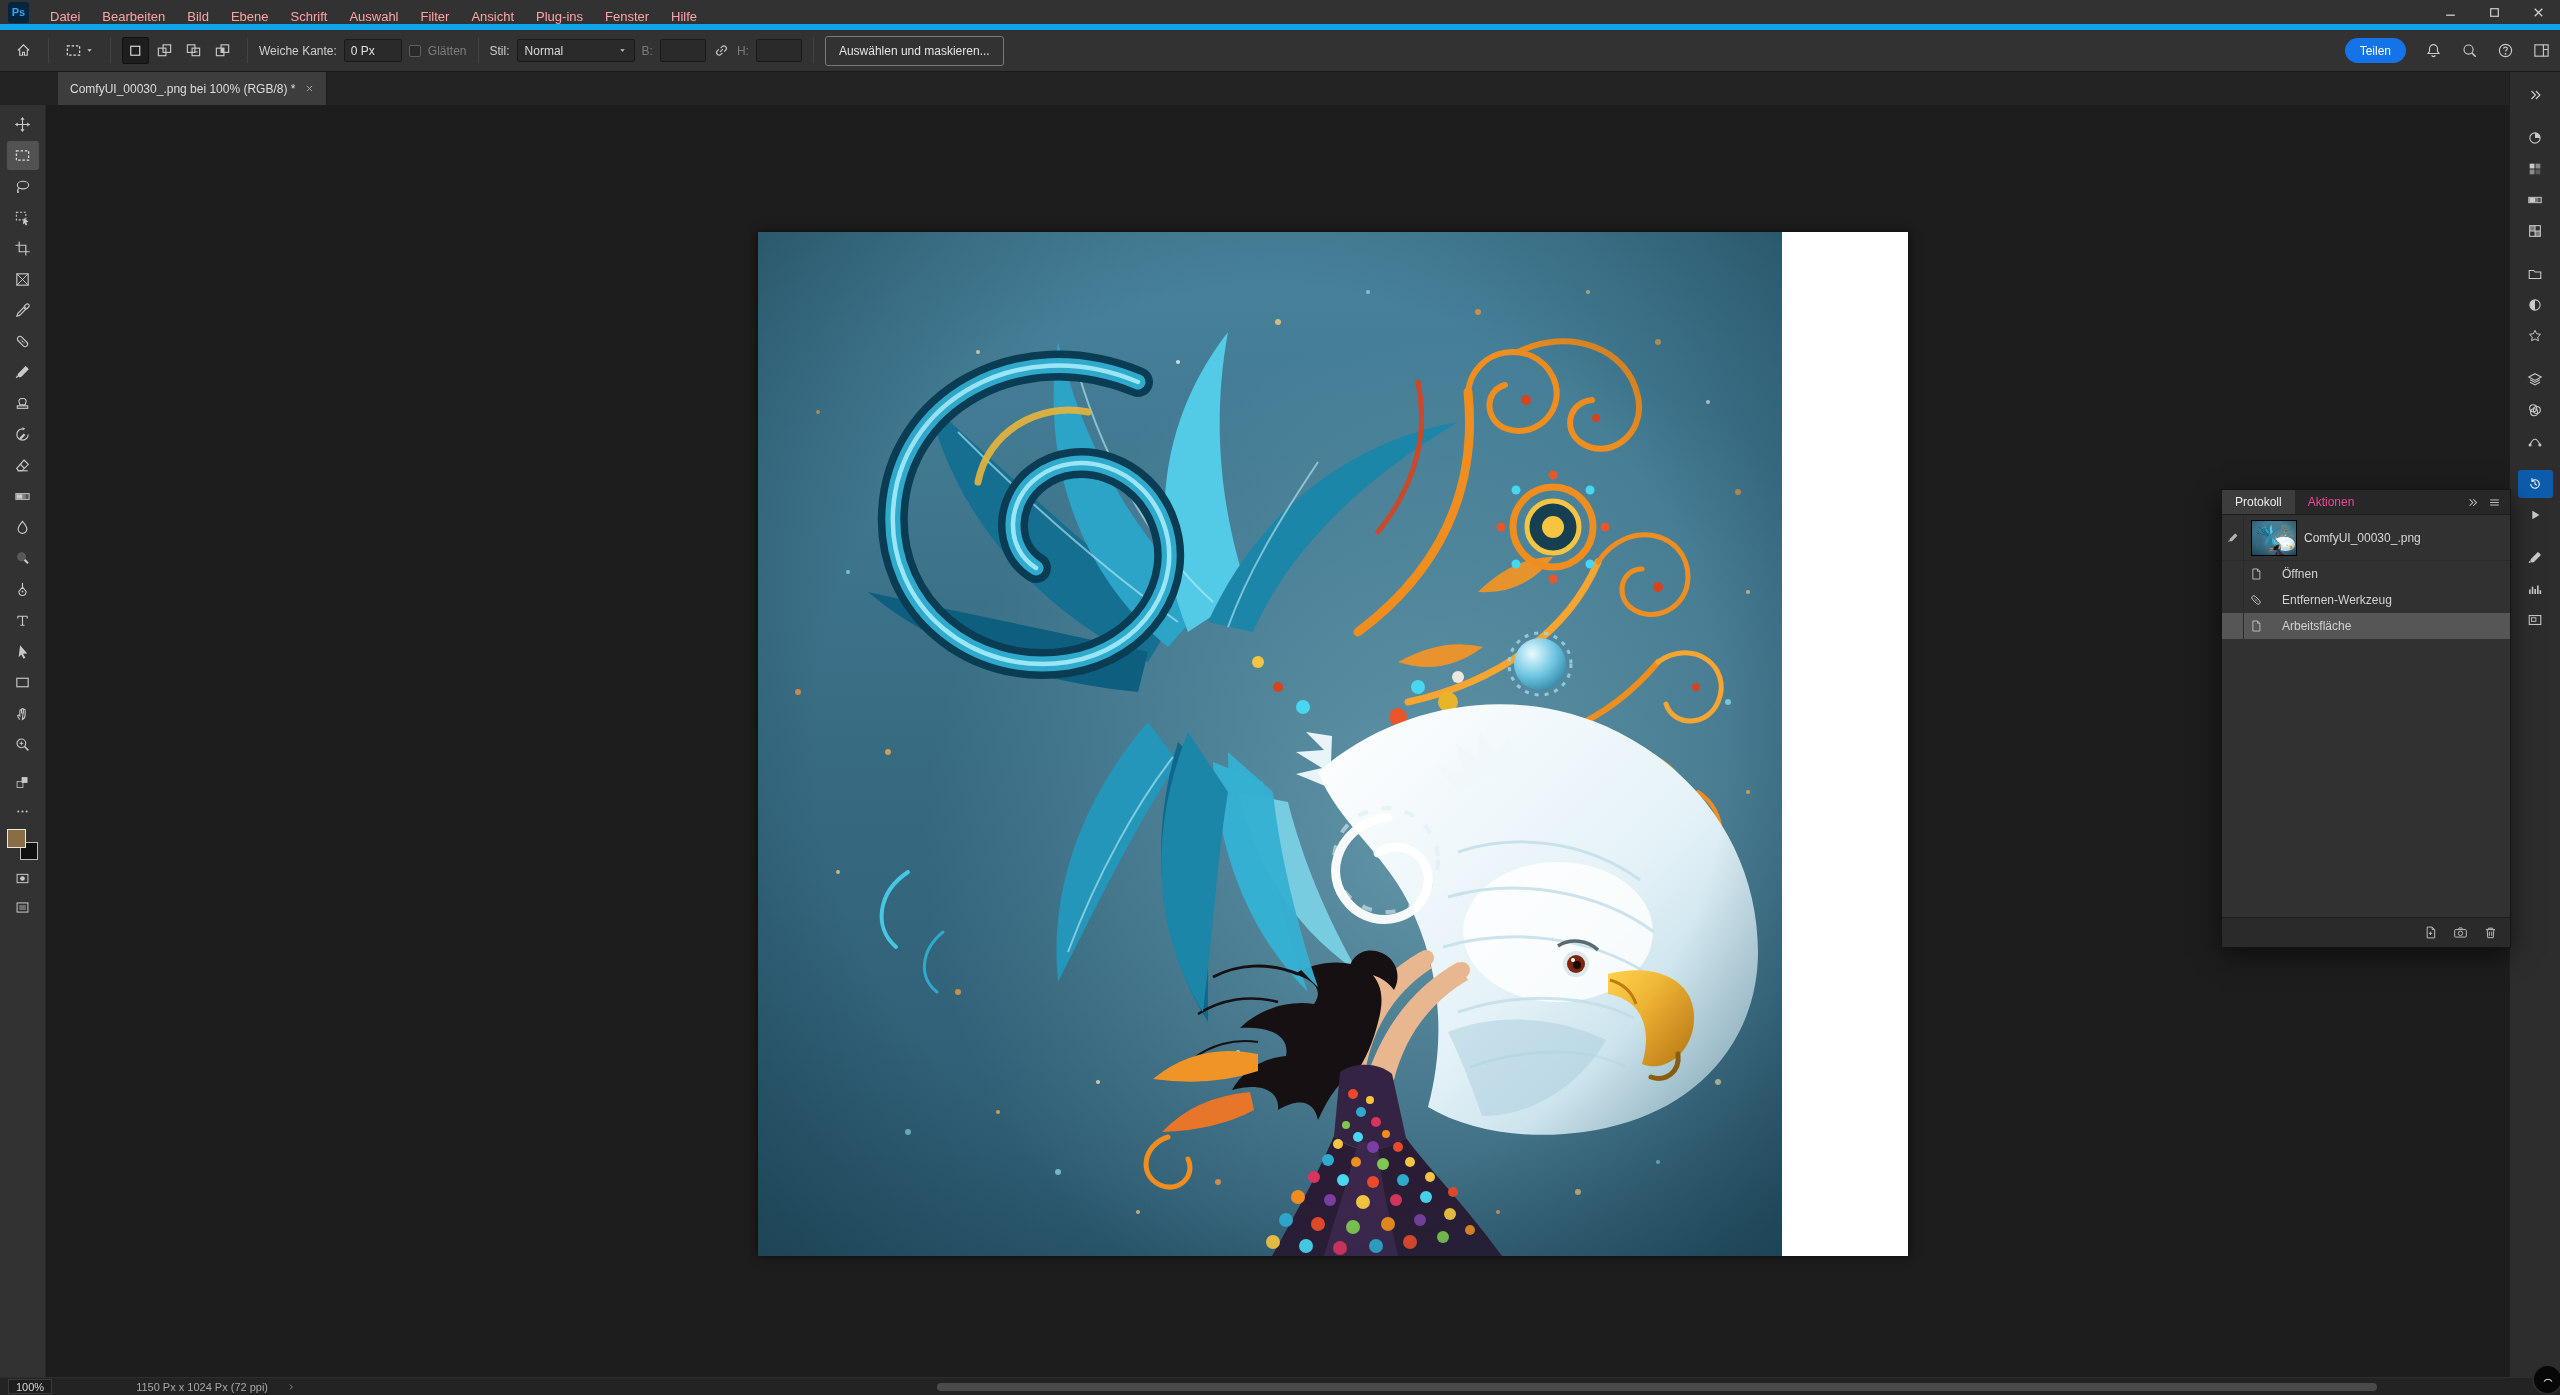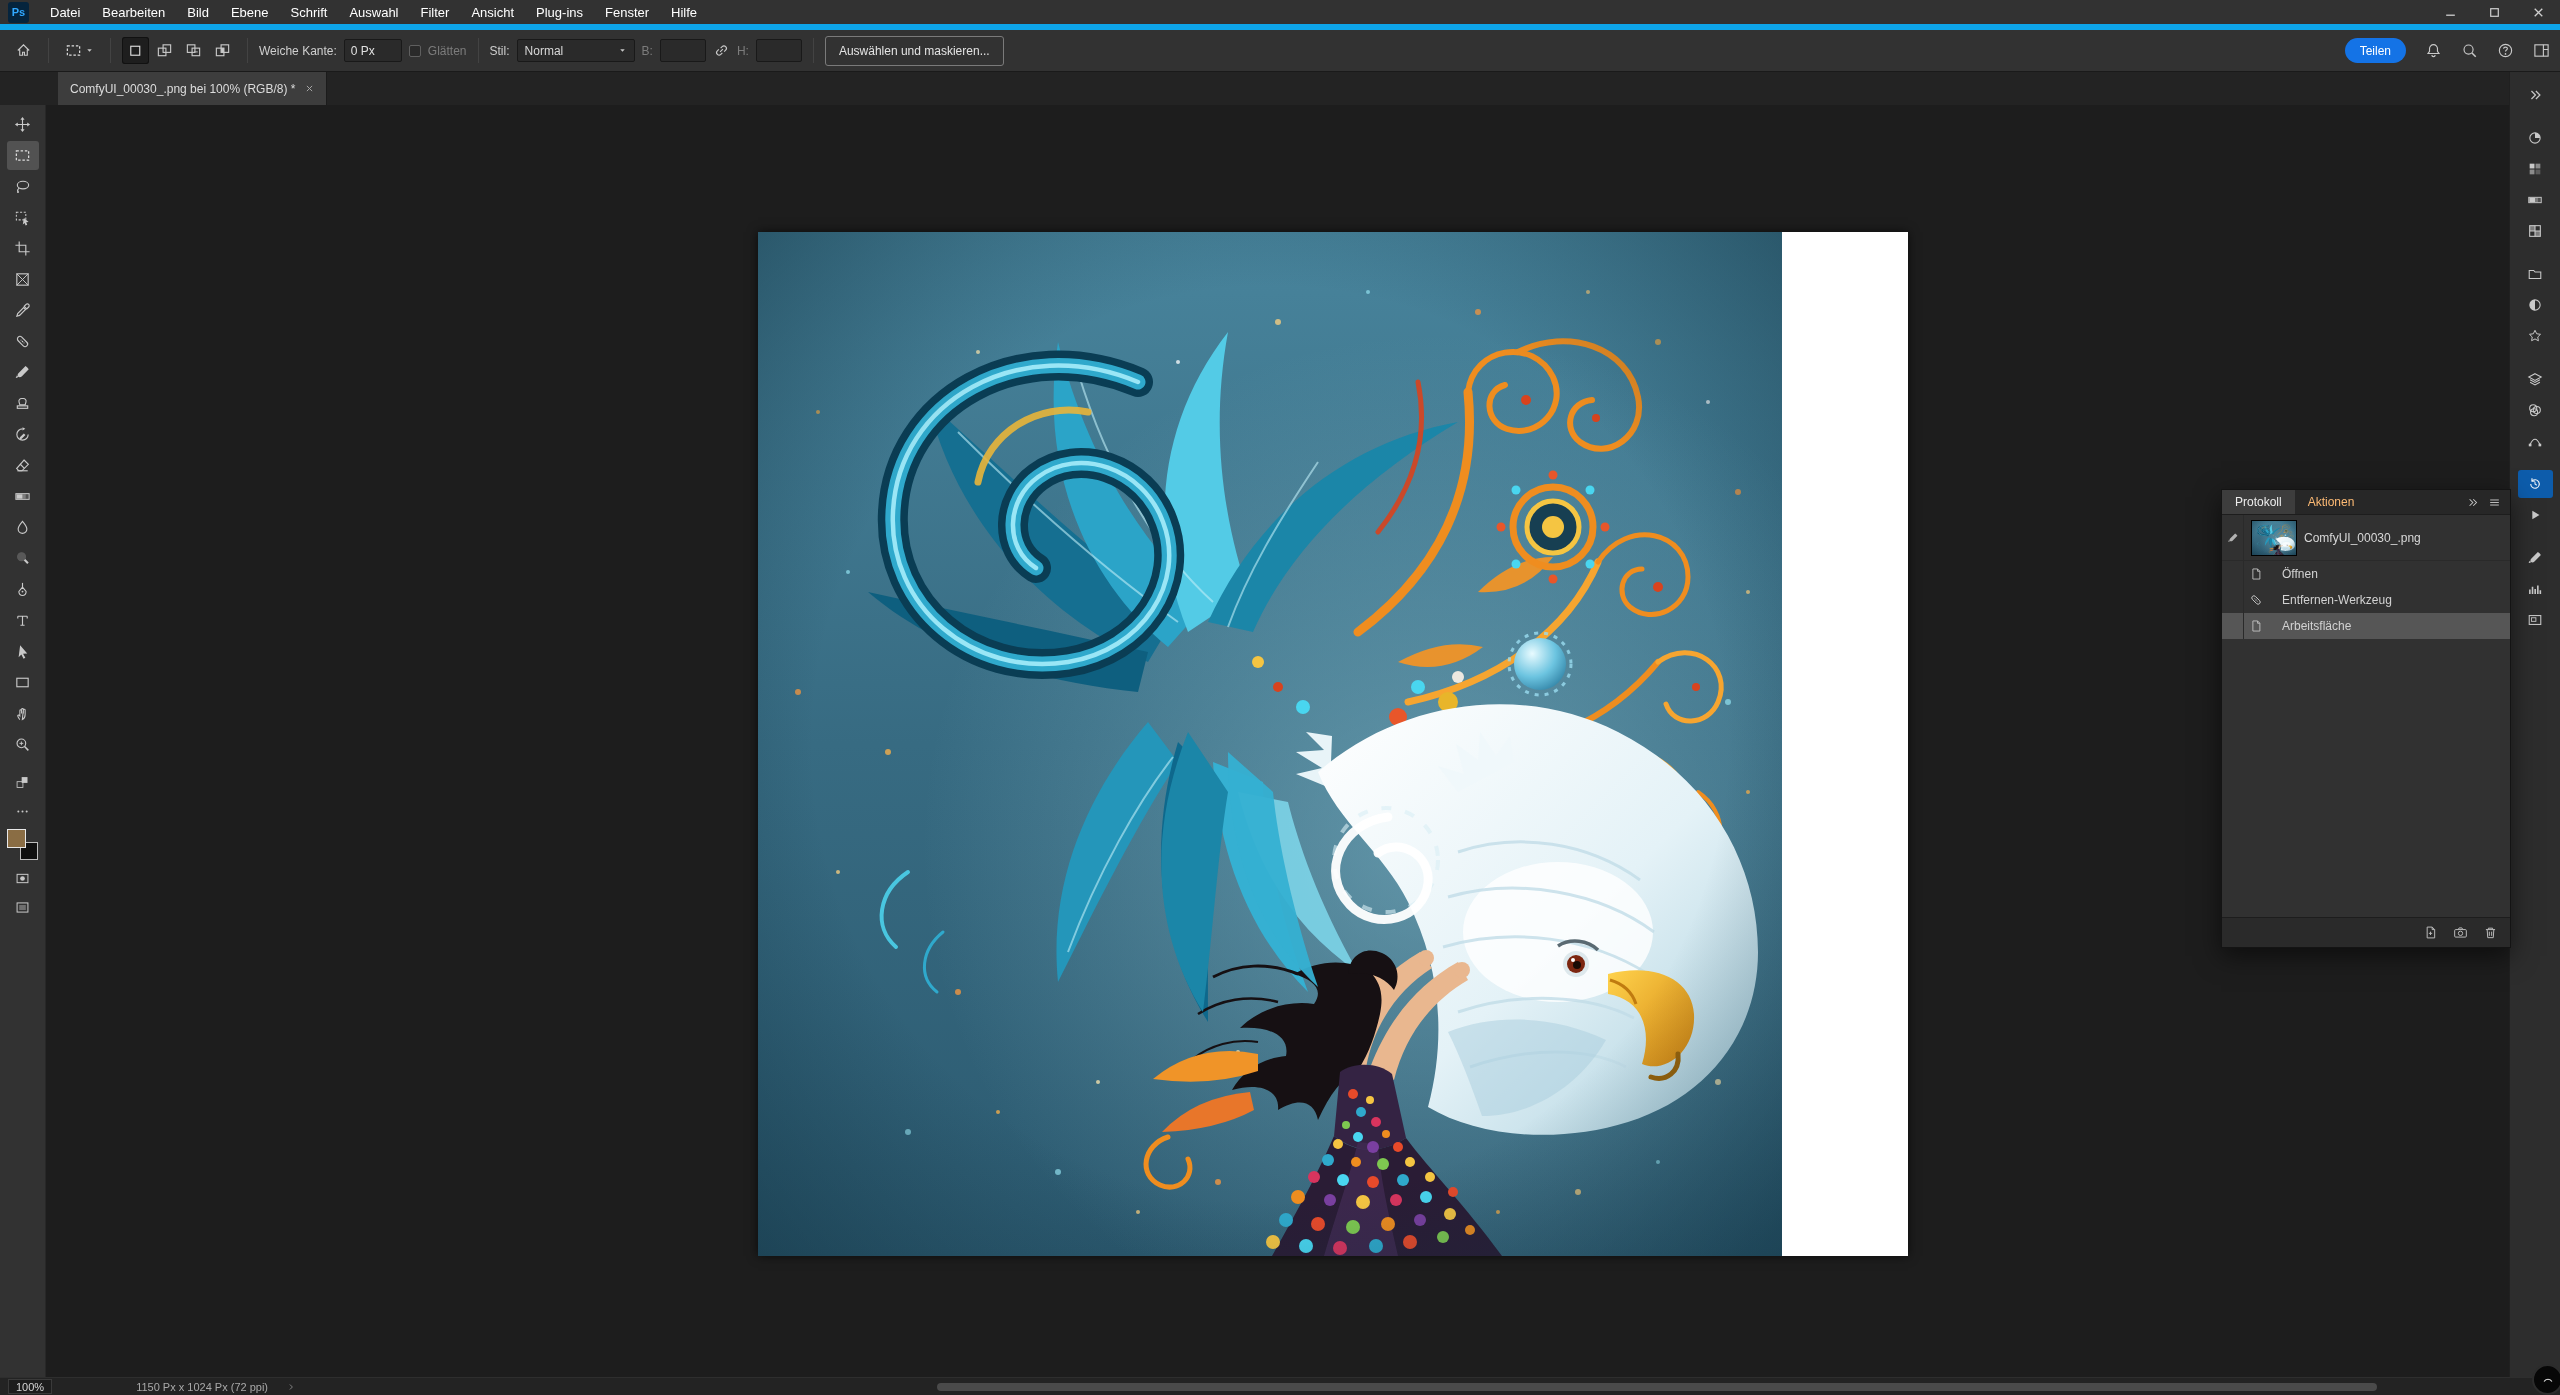--- a/index.html
+++ b/index.html
@@ -8,21 +8,21 @@
   #app{position:relative;width:2560px;height:1395px;background:#1d1d1d;overflow:hidden;
        font-family:"Liberation Sans",sans-serif;font-size:12px;color:#d8d8d8;-webkit-font-smoothing:antialiased}
   svg{display:block}
 
   
   .menubar{position:absolute;left:0;top:0;right:0;height:30px;background:#323232;border-bottom:6px solid #0ea5e9;
            display:flex;align-items:center;z-index:30}
   .ps-logo{width:21px;height:21px;margin:0 10px 0 8px;background:#05243d;border-radius:3px;color:#31a8ff;
            font-weight:bold;font-size:11px;display:flex;align-items:center;justify-content:center}
   .menu-items{display:flex;height:100%}
-  .menu-item{padding:8px 11px;height:100%;display:flex;align-items:center;font-size:13px;color:#ffffff;cursor:default}
+  .menu-item{padding:16px 11px;height:100%;display:flex;align-items:center;font-size:13px;color:#fca5a5;cursor:default}
   .win-controls{margin-left:auto;display:flex;height:100%}
   .win-btn{width:44px;height:100%;display:flex;align-items:center;justify-content:center}
   .win-btn svg{width:13px;height:13px}
 
   
   .optbar{position:absolute;top:30px;left:0;right:0;height:42px;background:#323232;border-bottom:1px solid #1a1a1a;
           display:flex;align-items:center;padding:0 10px;gap:7px;z-index:29}
   .icn{display:inline-flex;align-items:center;justify-content:center}
   .icn svg{width:17px;height:17px}
   .icon-btn{width:27px;height:27px;border-radius:3px;display:flex;align-items:center;justify-content:center}
@@ -80,21 +80,21 @@
         display:flex;flex-direction:column;align-items:center;padding-top:9px;z-index:21}
   .dock-group{display:flex;flex-direction:column;gap:3px;margin-bottom:15px}
   .dock-icon{width:35px;height:28px;display:flex;align-items:center;justify-content:center;border-radius:3px}
   .dock-icon.active{background:#0d5cab}
   .dock-icon svg{width:16px;height:16px}
 
   
   .panel{position:absolute;left:2221px;top:489px;width:290px;height:459px;background:#313131;border:1px solid #141414;
          box-shadow:0 8px 24px rgba(0,0,0,.55);display:flex;flex-direction:column;z-index:25}
   .panel-header{height:25px;background:#272727;display:flex;align-items:stretch;border-bottom:1px solid #1d1d1d;flex:none}
-  .ptab{padding:0 13px;display:flex;align-items:center;font-size:12px;color:#fdba74}
+  .ptab{padding:0 13px;display:flex;align-items:center;font-size:12px;color:#ec4899}
   .ptab.active{background:#3d3d3d;color:#ececec}
   .ph-icons{margin-left:auto;display:flex;align-items:center;gap:9px;padding-right:9px}
   .ph-icons svg{width:13px;height:13px}
   .snapshot-row{display:flex;align-items:center;height:46px;gap:7px;border-bottom:1px solid #2a2a2a;flex:none}
   .hist-well{width:22px;align-self:stretch;border-right:1px solid #2a2a2a;flex:none;display:flex;align-items:center;justify-content:center}
   .hist-well svg{width:12px;height:12px;opacity:.85}
   .thumb{width:46px;height:36px;border:1px solid #000;background:#fff;flex:none;overflow:hidden}
   .snap-name{font-size:12px;color:#d8d8d8;white-space:nowrap;overflow:hidden}
   .hist-list{display:flex;flex-direction:column}
   .hist-row{display:flex;align-items:center;height:26px;font-size:12px;color:#d2d2d2}

